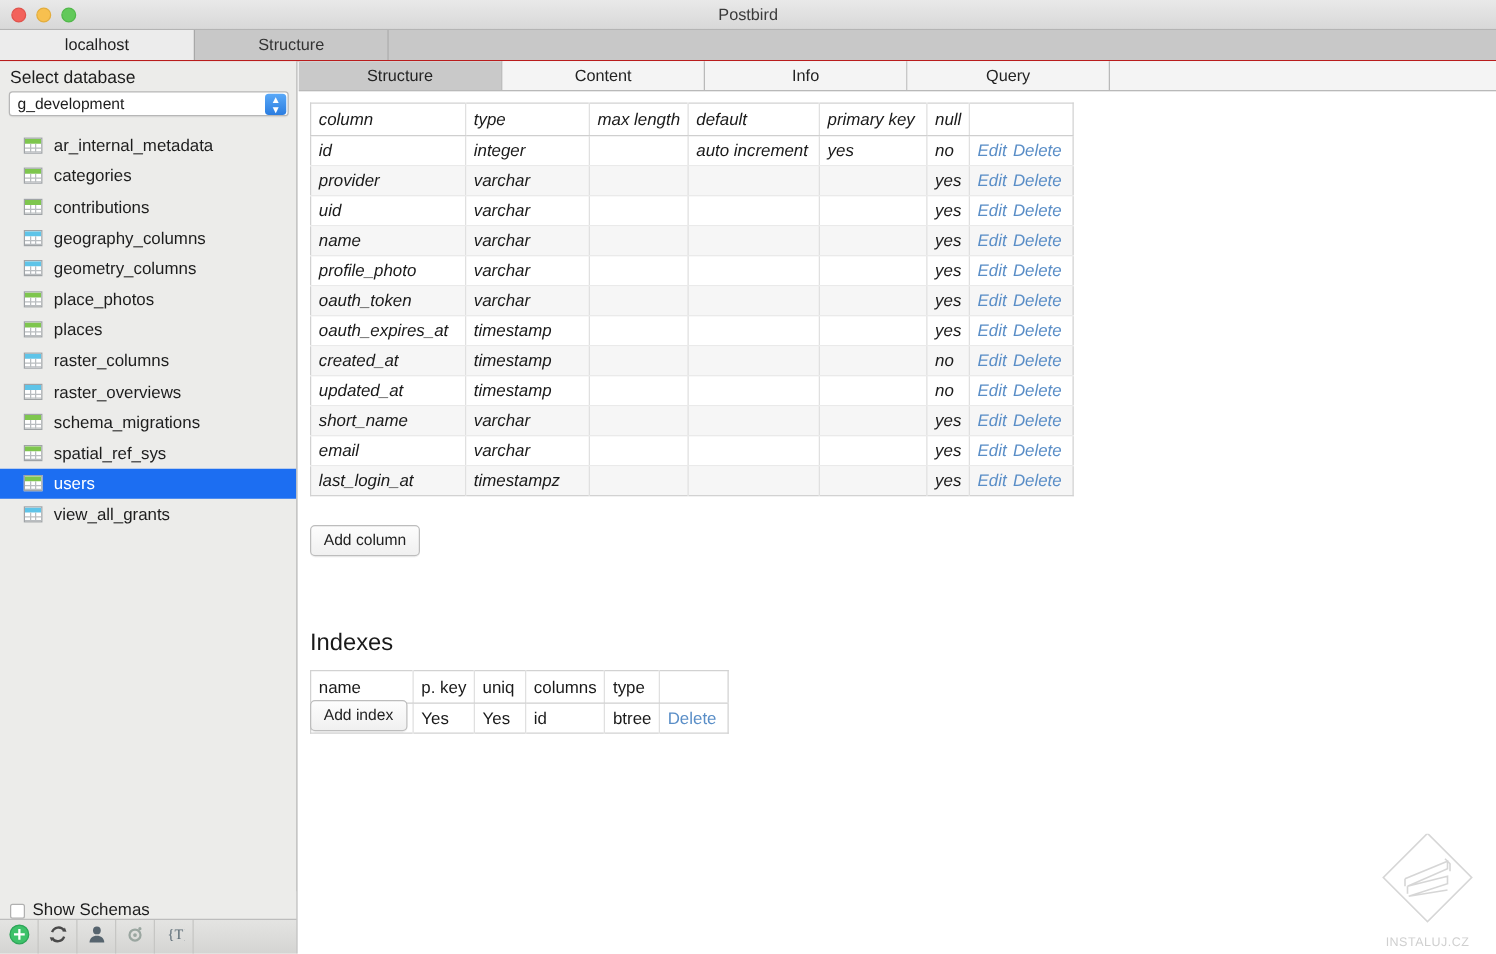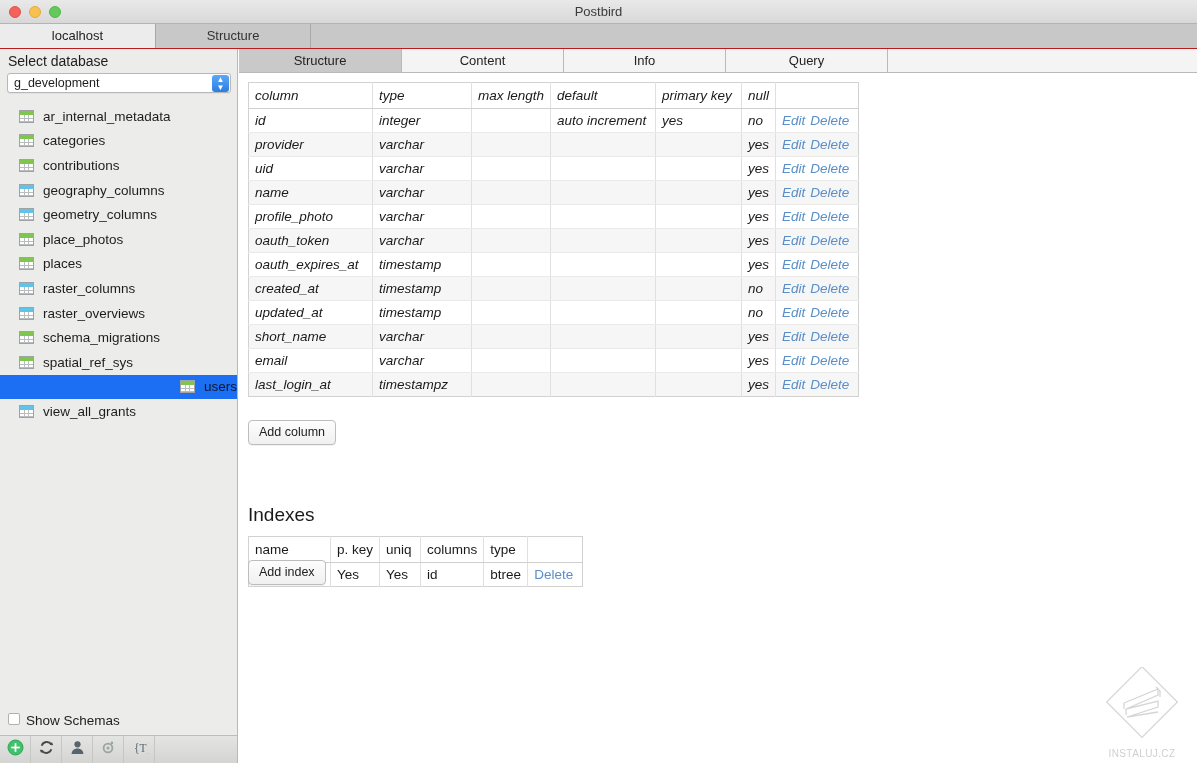--- a/index.html
+++ b/index.html
@@ -106,21 +106,21 @@
     overflow: hidden;
   }
   .tl-item {
     height: 24.6px;
     display: flex; align-items: center;
     padding-left: 19px;
     font-size: 13.5px;
     color: #1d1d1d;
     box-sizing: border-box;
   }
-  .tl-item.selected { background: #1c6ef2; color: #0f172a; justify-content: flex-end; }
+  .tl-item.selected { background: #1c6ef2; color: #ffffff; }
   .tbl-icon {
     width: 15px; height: 13px;
     margin-right: 9px;
     flex: 0 0 auto;
     border: 1px solid #9fa3a6;
     box-sizing: border-box;
     background: #ffffff;
     position: relative;
     overflow: hidden;
   }
@@ -140,21 +140,21 @@
     position: absolute; left: 0; right: 0;
     height: 1px; background: #b9bdc0;
   }
   .tbl-icon .h1 { top: 7px; }
   .tbl-icon .h2 { top: 10px; }
 
   
   .sb-footer-check {
     position: absolute; left: 0; bottom: 28px;
     width: 237px; height: 22px;
-    display: flex; align-items: flex-start;
+    display: flex; align-items: flex-end;
     padding-left: 8px; box-sizing: border-box;
     background: #ececea;
   }
   .cbox {
     width: 12px; height: 12px;
     background: #fff;
     border: 1px solid #b0b0b0;
     border-radius: 2px;
     margin-right: 6px;
     box-sizing: border-box;

